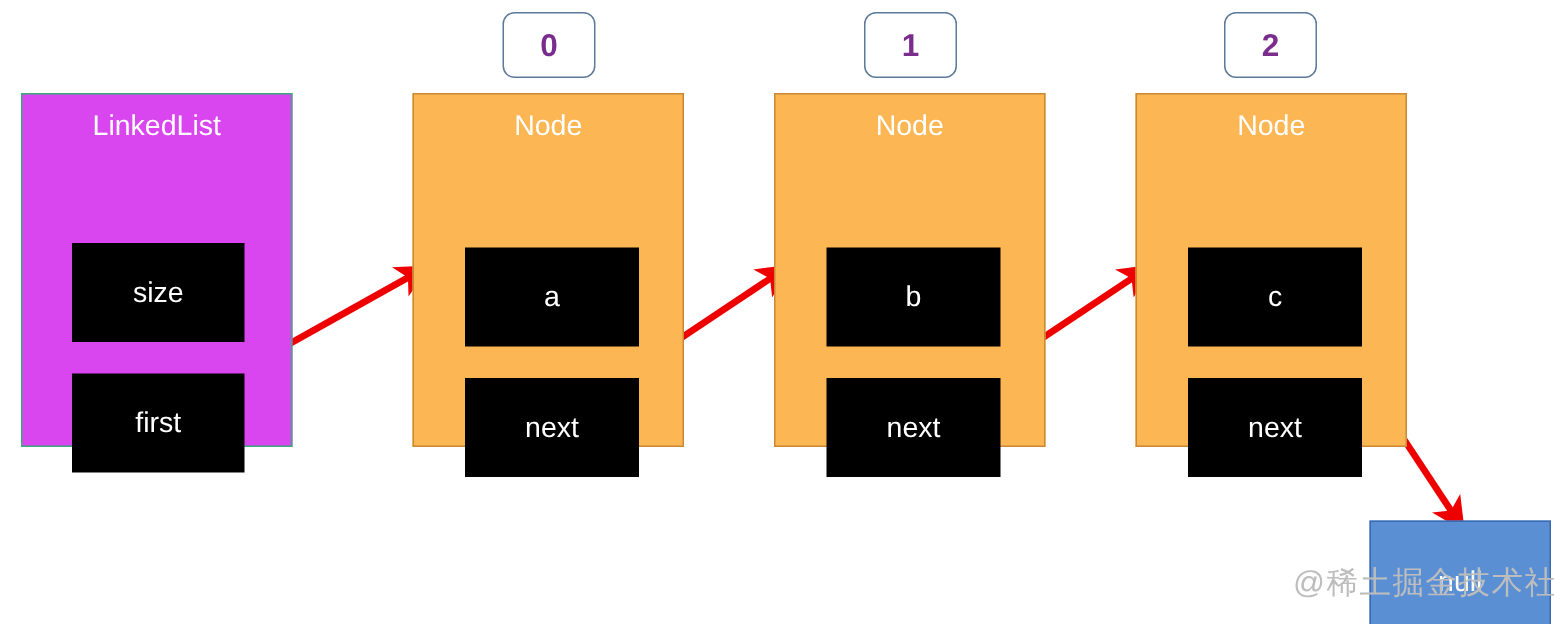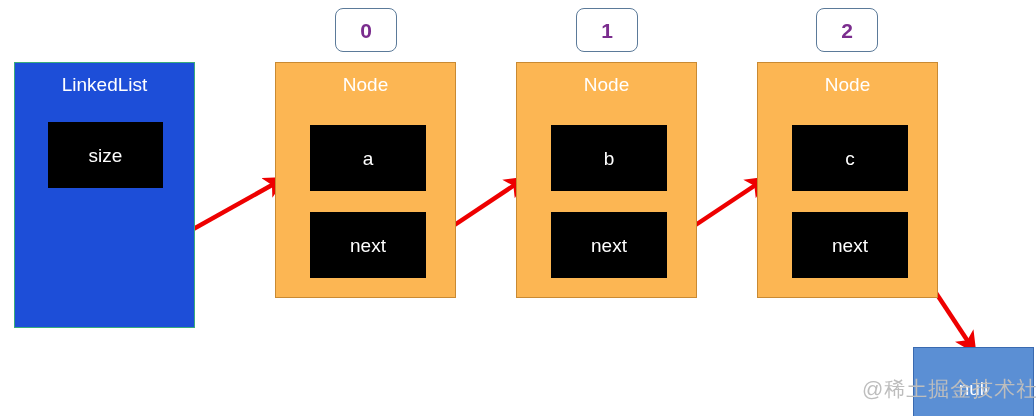--- a/index.html
+++ b/index.html
@@ -50,20 +50,21 @@
     color: #ffffff;
     font-size: 19px;
     line-height: 1;
   }
   .field-box {
     position: absolute;
     background: #000000;
     display: flex;
     align-items: center;
     justify-content: center;
+    margin-top: 40px;
   }
   .field-box span {
     color: #ffffff;
     font-size: 19px;
     line-height: 1;
   }
   
   .null-box {
     position: absolute;
     box-sizing: border-box;
@@ -121,24 +122,27 @@
         <span style="color: rgb(123, 45, 142);">0</span>
       </div>
       <div class="index-badge" style="left: 576px; top: 8px; border-color: rgb(91, 122, 153);">
         <span style="color: rgb(123, 45, 142);">1</span>
       </div>
       <div class="index-badge" style="left: 816px; top: 8px; border-color: rgb(91, 122, 153);">
         <span style="color: rgb(123, 45, 142);">2</span>
       </div>
     </div>
   <div id="box-group">
-      <div class="struct-box" style="left: 14px; top: 62px; width: 181px; height: 266px; background: #1d4ed8; border: 1px solid rgb(58, 171, 125);">
+      <div class="struct-box" style="left: 14px; top: 62px; width: 181px; height: 236px; background: #d946ef; border: 1px solid rgb(58, 171, 125);">
         <div class="struct-title" style="top: 12px;">LinkedList</div>
         <div class="field-box" style="left: 33px; top: 59px; width: 115px; height: 66px; background: rgb(0, 0, 0);">
           <span style="color: rgb(255, 255, 255);">size</span>
+        </div>
+        <div class="field-box" style="left: 33px; top: 146px; width: 115px; height: 66px; background: rgb(0, 0, 0);">
+          <span style="color: rgb(255, 255, 255);">first</span>
         </div>
       </div>
       <div class="struct-box" style="left: 275px; top: 62px; width: 181px; height: 236px; background: rgb(252, 182, 83); border: 1px solid rgb(201, 138, 51);">
         <div class="struct-title" style="top: 12px;">Node</div>
         <div class="field-box" style="left: 34px; top: 62px; width: 116px; height: 66px; background: rgb(0, 0, 0);">
           <span style="color: rgb(255, 255, 255);">a</span>
         </div>
         <div class="field-box" style="left: 34px; top: 149px; width: 116px; height: 66px; background: rgb(0, 0, 0);">
           <span style="color: rgb(255, 255, 255);">next</span>
         </div>

